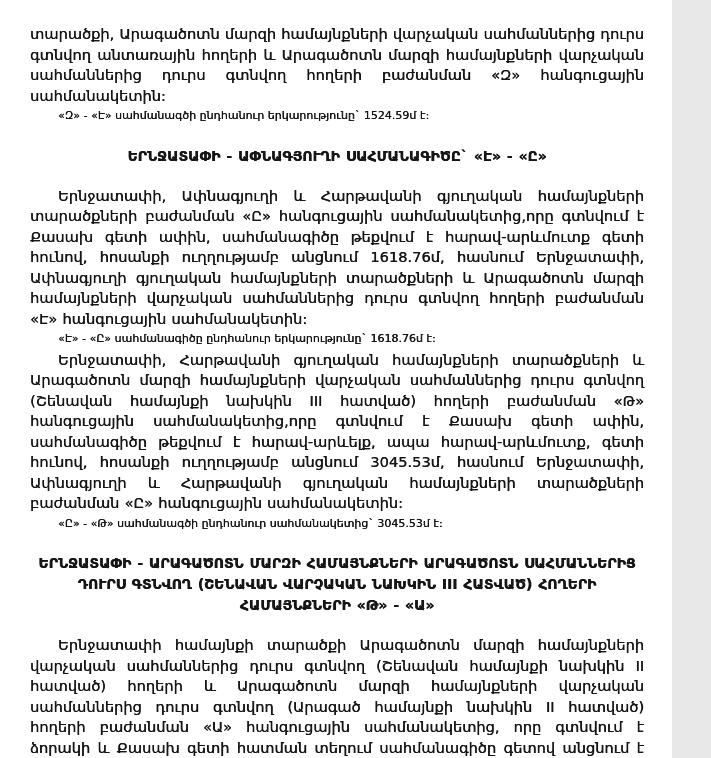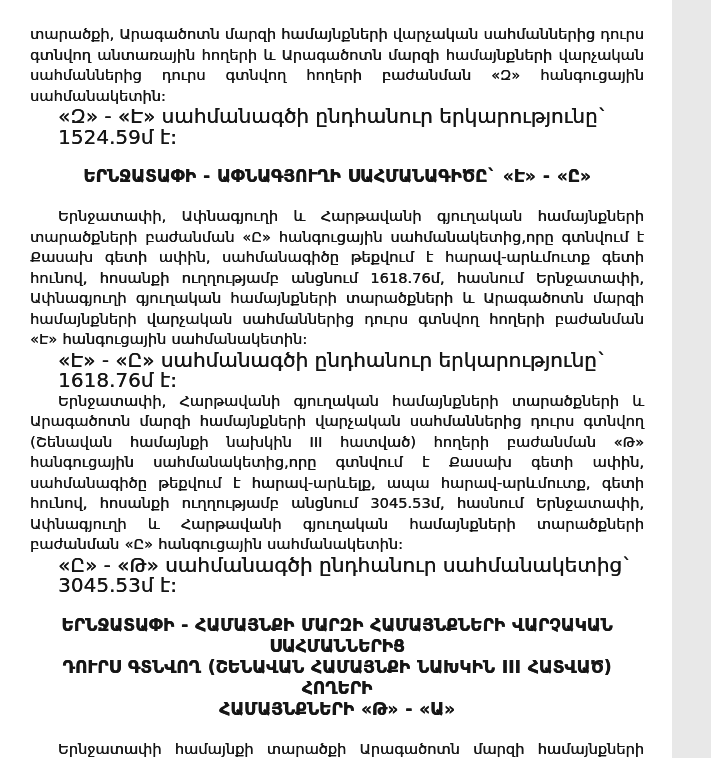--- a/index.html
+++ b/index.html
@@ -19,50 +19,50 @@
   .body-par {
     margin: 0;
     font-size: 14.6px;
     line-height: 20.5px;
     text-align: justify;
     word-spacing: 0.5px;
   }
   .body-par.indent { text-indent: 28px; }
   .summary-line {
     margin: 0;
-    font-size: 20px;
+    font-size: 11px;
     line-height: 20.5px;
     padding-left: 28px;
     text-align: left;
   }
   .heading {
     margin: 19px 0 19px 0;
-    font-size: 17px;
+    font-size: 14px;
     line-height: 21px;
     font-weight: bold;
     text-align: center;
     word-spacing: 1px;
   }
   .heading .hline { display: block; }
 </style>
 </head>
 <body>
 
 <div class="page">
 
   <p class="body-par">տարածքի, Արագածոտն մարզի համայնքների վարչական սահմաններից դուրս գտնվող անտառային հողերի և Արագածոտն մարզի համայնքների վարչական սահմաններից դուրս գտնվող հողերի  բաժանման «Զ» հանգուցային սահմանակետին:</p>
   <p class="summary-line">«Զ» - «Է» սահմանագծի ընդհանուր երկարությունը` 1524.59մ է:</p>
 
   <h2 class="heading">ԵՐՆՋԱՏԱՓԻ  - ԱՓՆԱԳՅՈՒՂԻ   ՍԱՀՄԱՆԱԳԻԾԸ` «Է» - «Ը»</h2>
   <p class="body-par indent">Երնջատափի, Ափնագյուղի և Հարթավանի գյուղական համայնքների տարածքների բաժանման «Ը» հանգուցային սահմանակետից,որը գտնվում է Քասախ գետի ափին, սահմանագիծը թեքվում է հարավ-արևմուտք գետի հունով, հոսանքի ուղղությամբ անցնում 1618.76մ, հասնում Երնջատափի, Ափնագյուղի գյուղական համայնքների տարածքների և Արագածոտն մարզի համայնքների վարչական սահմաններից դուրս գտնվող հողերի բաժանման «Է» հանգուցային սահմանակետին:</p>
-  <p class="summary-line">«Է» - «Ը» սահմանագծի ընդհանուր երկարությունը` 1618.76մ է:</p>
+  <p class="summary-line">«Է» - «Ը» սահմանագիծը ընդհանուր երկարությունը` 1618.76մ է:</p>
 
   <p class="body-par indent">Երնջատափի, Հարթավանի գյուղական համայնքների տարածքների և Արագածոտն մարզի համայնքների վարչական սահմաններից դուրս գտնվող (Շենավան համայնքի նախկին III հատված) հողերի բաժանման «Թ» հանգուցային սահմանակետից,որը գտնվում է Քասախ գետի ափին, սահմանագիծը թեքվում է հարավ-արևելք, ապա հարավ-արևմուտք, գետի հունով, հոսանքի ուղղությամբ անցնում 3045.53մ, հասնում Երնջատափի, Ափնագյուղի և Հարթավանի գյուղական համայնքների տարածքների բաժանման «Ը» հանգուցային սահմանակետին:</p>
   <p class="summary-line">«Ը» - «Թ» սահմանագծի ընդհանուր սահմանակետից` 3045.53մ է:</p>
 
   <h2 class="heading">
-    <span class="hline">ԵՐՆՋԱՏԱՓԻ  -  ՀԱՄԱՅՆՔԻ ՄԱՐԶԻ ՀԱՄԱՅՆՔՆԵՐԻ ՎԱՐՉԱԿԱՆ ՍԱՀՄԱՆՆԵՐԻՑ</span>
-    <span class="hline">ԴՈՒՐՍ ԳՏՆՎՈՂ  (ՇԵՆԱՎԱՆ ՀԱՄԱՅՆՔԻ ՆԱԽԿԻՆ III ՀԱՏՎԱԾ) ՀՈՂԵՐԻ</span>
+    <span class="hline">ԵՐՆՋԱՏԱՓԻ  -  ԱՐԱԳԱԾՈՏՆ ՄԱՐԶԻ ՀԱՄԱՅՆՔՆԵՐԻ ԱՐԱԳԱԾՈՏՆ ՍԱՀՄԱՆՆԵՐԻՑ</span>
+    <span class="hline">ԴՈՒՐՍ ԳՏՆՎՈՂ  (ՇԵՆԱՎԱՆ ՎԱՐՉԱԿԱՆ ՆԱԽԿԻՆ III ՀԱՏՎԱԾ) ՀՈՂԵՐԻ</span>
     <span class="hline">ՀԱՄԱՅՆՔՆԵՐԻ  «Թ» - «Ա»</span>
   </h2>
   <p class="body-par indent">Երնջատափի համայնքի տարածքի Արագածոտն մարզի համայնքների վարչական սահմաններից դուրս գտնվող (Շենավան համայնքի նախկին II հատված) հողերի և Արագածոտն մարզի համայնքների վարչական սահմաններից դուրս գտնվող (Արագած համայնքի նախկին II հատված) հողերի բաժանման «Ա» հանգուցային սահմանակետից, որը գտնվում է ձորակի և Քասախ գետի հատման տեղում սահմանագիծը գետով անցնում է 2198.36մ, հասնում Երնջատափի, Հարթավանի գյուղական համայնքների տարածքների և Արագածոտն մարզի համայնքների վարչական սահմաններից դուրս գտնվող (Շենավան համայնքի նախկին III հատված) հողերի  բաժանման «Թ» հանգուցային սահմանակետին:</p>
 
 </div>
 
 </body></html>

